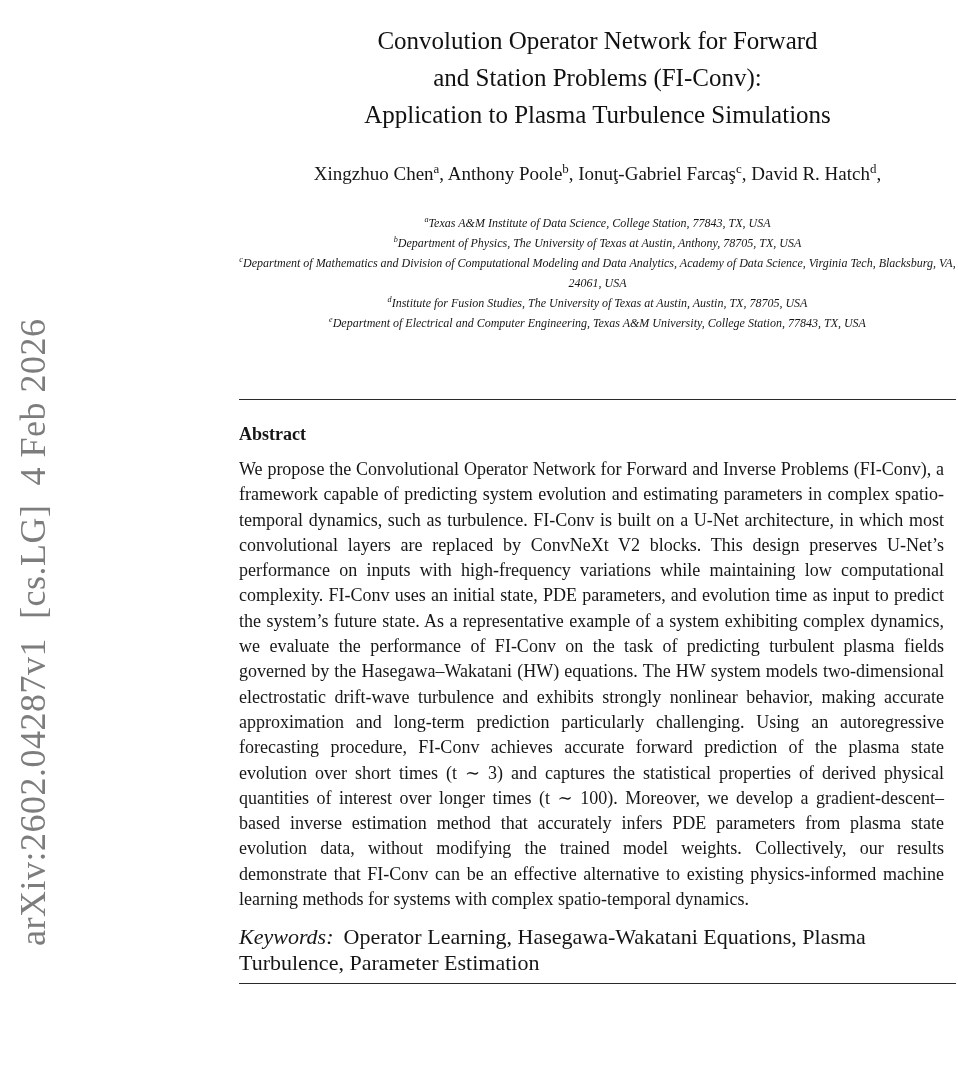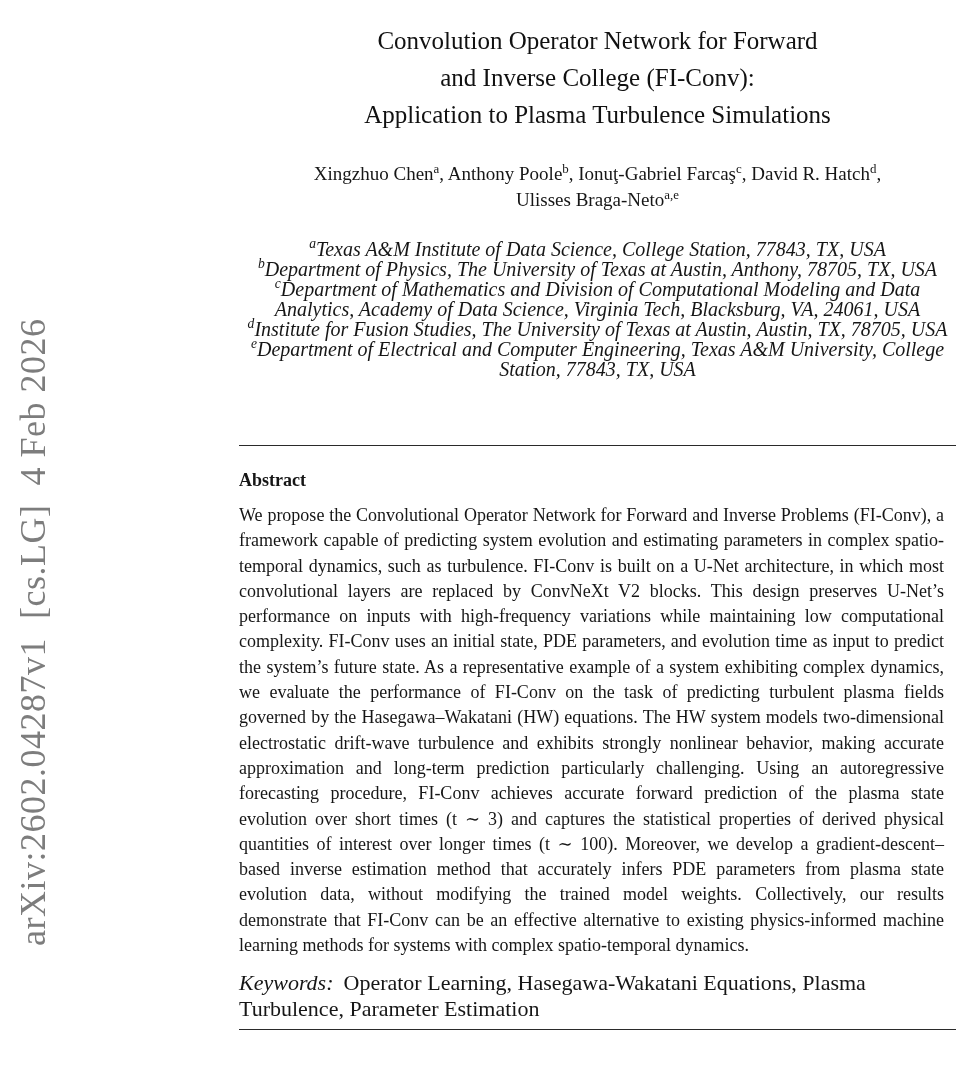--- a/index.html
+++ b/index.html
@@ -53,21 +53,21 @@
     font-size: 19px;
     line-height: 26px;
   }
   sup {
     font-size: 68%;
     line-height: 0;
   }
   .affiliations {
     margin-top: 26px;
     text-align: center;
-    font-size: 20px;
+    font-size: 12px;
     line-height: 20px;
   }
   .affil-text {
     font-style: italic;
   }
   .affil sup {
     font-style: italic;
   }
   .rule {
     border-top: 1.2px solid #2a2a2a;
@@ -104,33 +104,30 @@
 <body>
 
 <div class="page">
 
   <div class="arxiv-watermark">arXiv:2602.04287v1  [cs.LG]  4 Feb 2026</div>
 
   <div class="content">
 
     <h1 class="title">
       <span class="tline">Convolution Operator Network for Forward</span>
-      <span class="tline">and Inverse College (FI-Conv):</span>
+      <span class="tline">and Station Problems (FI-Conv):</span>
       <span class="tline">Application to Plasma Turbulence Simulations</span>
     </h1>
 
     <div class="authors">
       <div class="author-line">
         <span class="author"><span>Xingzhuo Chen</span><sup>a</sup><span>, </span></span>
         <span class="author"><span>Anthony Poole</span><sup>b</sup><span>, </span></span>
         <span class="author"><span>Ionuţ-Gabriel Farcaş</span><sup>c</sup><span>, </span></span>
         <span class="author"><span>David R. Hatch</span><sup>d</sup><span>,</span></span>
-      </div>
-      <div class="author-line">
-        <span class="author"><span>Ulisses Braga-Neto</span><sup>a,e</sup></span>
       </div>
     </div>
 
     <div class="affiliations">
       <div class="affil"><sup>a</sup><span class="affil-text">Texas A&amp;M Institute of Data Science, College Station, 77843, TX, USA</span></div>
       <div class="affil"><sup>b</sup><span class="affil-text">Department of Physics, The University of Texas at Austin, Anthony, 78705, TX, USA</span></div>
       <div class="affil"><sup>c</sup><span class="affil-text">Department of Mathematics and Division of Computational Modeling and Data Analytics, Academy of Data Science, Virginia Tech, Blacksburg, VA, 24061, USA</span></div>
       <div class="affil"><sup>d</sup><span class="affil-text">Institute for Fusion Studies, The University of Texas at Austin, Austin, TX, 78705, USA</span></div>
       <div class="affil"><sup>e</sup><span class="affil-text">Department of Electrical and Computer Engineering, Texas A&amp;M University, College Station, 77843, TX, USA</span></div>
     </div>

